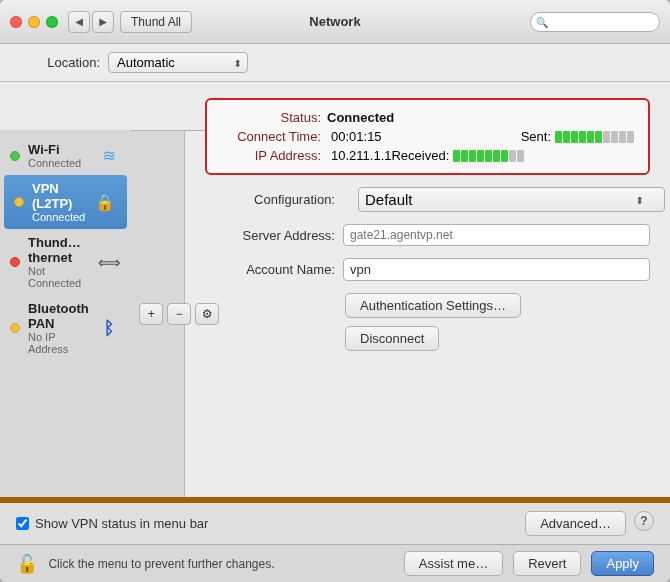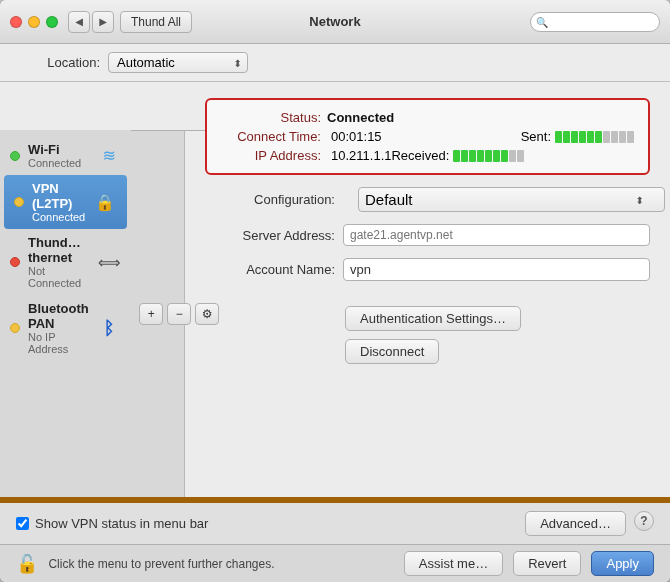--- a/index.html
+++ b/index.html
@@ -319,21 +319,20 @@
       text-align: center;
       display: inline-block;
     }
 
     .buttons-row {
       display: flex;
       flex-direction: column;
       align-items: flex-start;
       gap: 8px;
       padding-left: 140px;
-      margin-top: 13px;
     }
 
     
     .bottom-bar {
       border-top: 6px solid #a16207;
       background: #e0e0e0;
       padding: 8px 16px;
       display: flex;
       align-items: center;
       gap: 10px;

